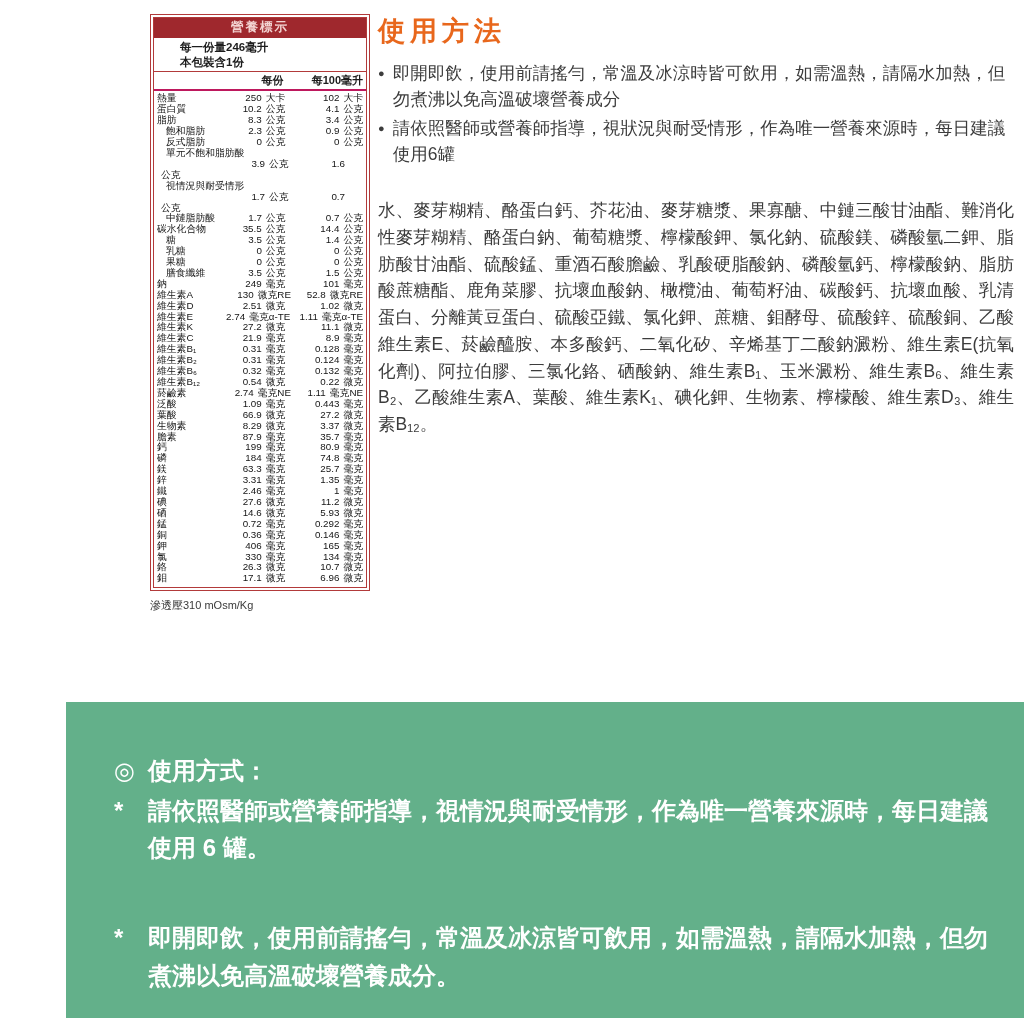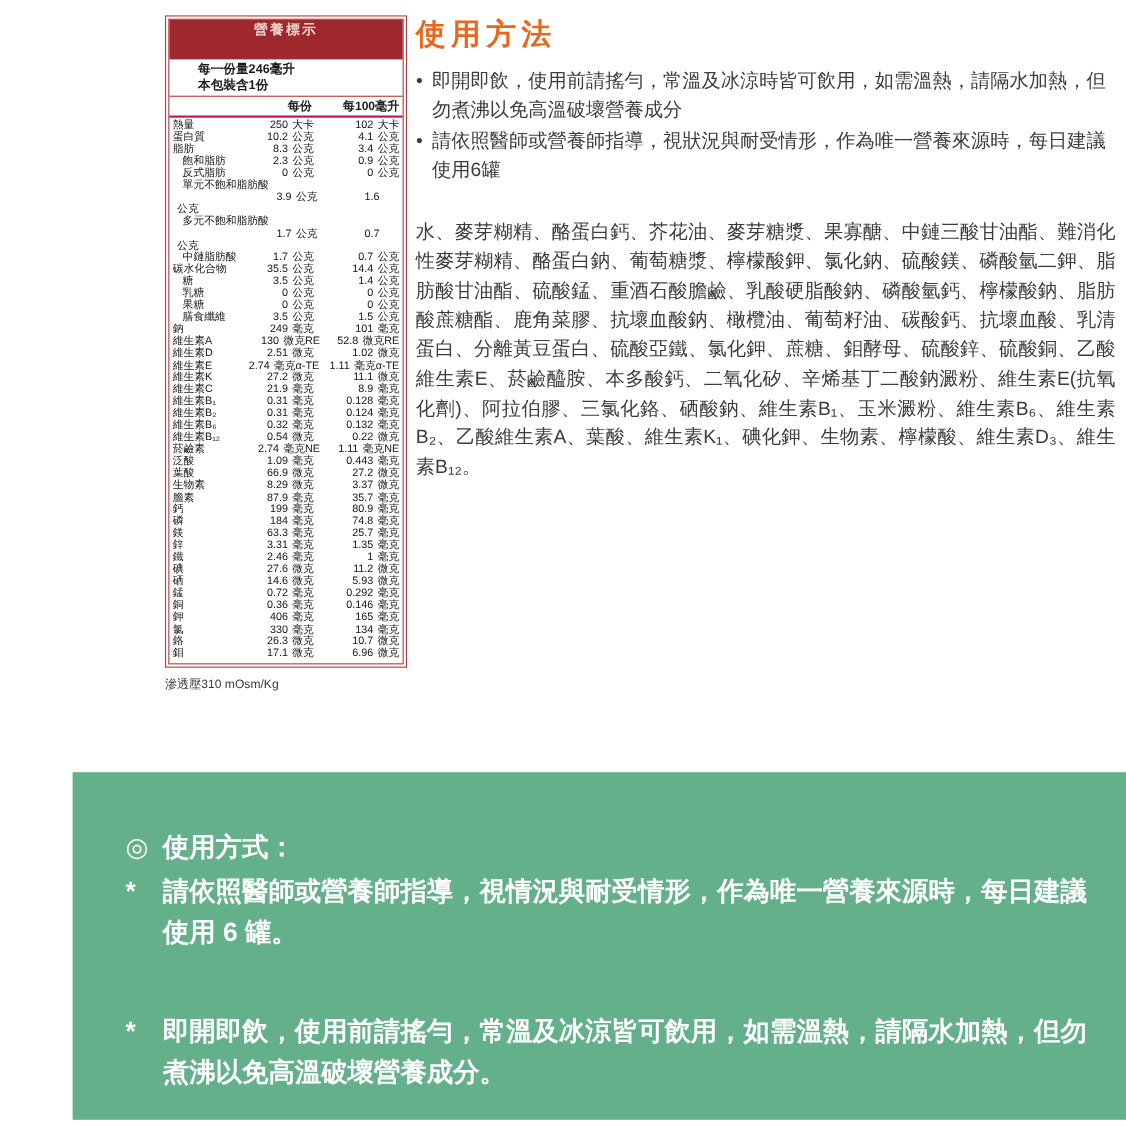--- a/index.html
+++ b/index.html
@@ -3,21 +3,21 @@
 <meta charset="utf-8">
 <style>
   * { margin:0; padding:0; box-sizing:border-box; }
   html,body { background:#ffffff; }
   body { font-family:"Liberation Sans","DejaVu Sans",sans-serif; }
   .page { position:relative; width:1024px; height:1024px; background:#ffffff; overflow:hidden; }
 
   
   .nlabel-wrap { position:absolute; left:150px; top:14px; width:220px; }
   .nlabel-box { width:220px; border:4px double #b23a3a; background:#fff; }
-  .n-title { background:#9f282d; color:#f3d4d2; font-weight:bold; font-size:12.5px; text-align:center; padding:1px 0 18px; letter-spacing:2px; }
+  .n-title { background:#9f282d; color:#f3d4d2; font-weight:bold; font-size:12.5px; text-align:center; padding:1px 0 2px; letter-spacing:2px; }
   .n-serving { font-size:11.5px; font-weight:bold; color:#1c1c1c; line-height:1.28; padding:2px 4px 2px; border-bottom:1px solid #b23a3a; }
   .n-serving div { white-space:nowrap;margin-left:22px; }
   .n-colhead { display:flex; font-size:11px; font-weight:bold; color:#1c1c1c; padding:1px 3px; border-bottom:2px solid #be185d; }
   .n-colhead .sp { width:78px; }
   .n-colhead .c1 { width:80px; text-align:center; }
   .n-colhead .c2 { flex:1; text-align:center; white-space:nowrap; }
   .n-rows { padding:2px 3px 3px; }
   .n-row { display:flex; font-size:9.8px; line-height:10.9px; color:#141414; }
   .n-row span { white-space:nowrap; }
   .n-label { width:78px; overflow:visible; }
@@ -115,21 +115,21 @@
 
           <div class="n-row indent block">
             <span class="n-label">單元不飽和脂肪酸</span>
             <span class="n-v1">3.9</span>
             <span class="n-u1">公克</span>
             <span class="n-v2">1.6</span>
             <span class="n-u2">公克</span>
           </div>
 
           <div class="n-row indent block">
-            <span class="n-label">多元不飽和脂肪酸</span>
+            <span class="n-label">視情況與耐受情形</span>
             <span class="n-v1">1.7</span>
             <span class="n-u1">公克</span>
             <span class="n-v2">0.7</span>
             <span class="n-u2">公克</span>
           </div>
 
           <div class="n-row indent">
             <span class="n-label">中鏈脂肪酸</span>
             <span class="n-v1">1.7</span>
             <span class="n-u1">公克</span>

